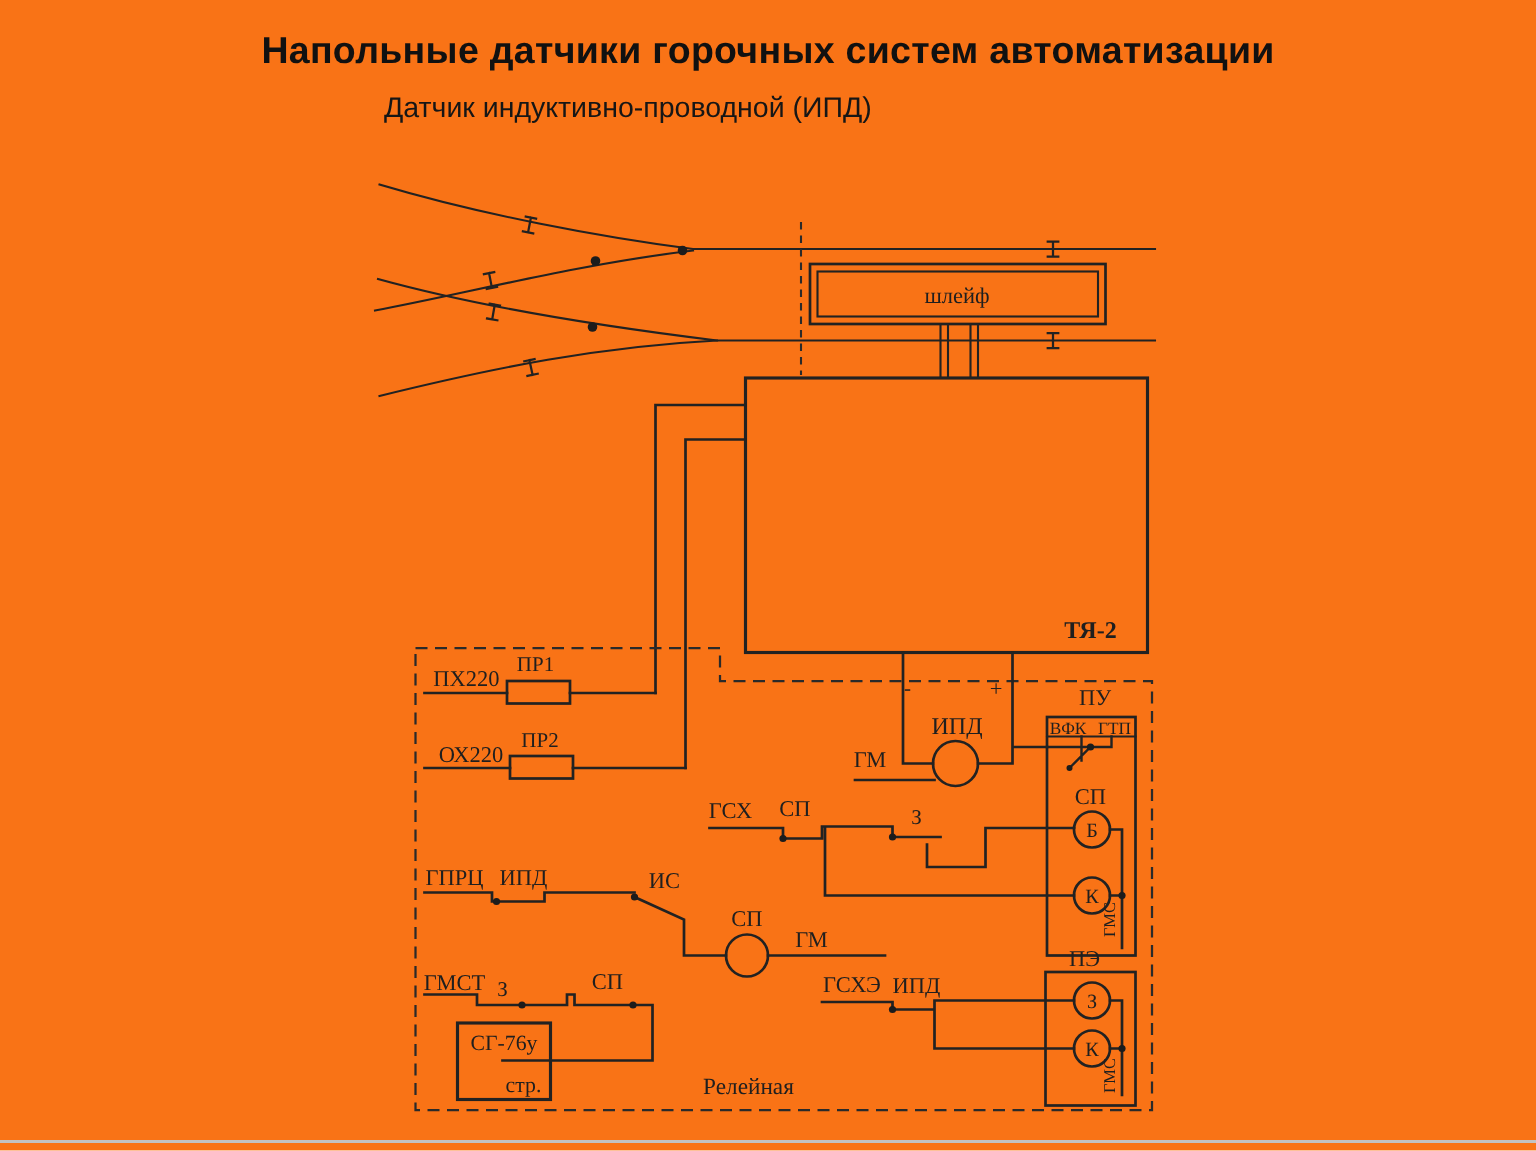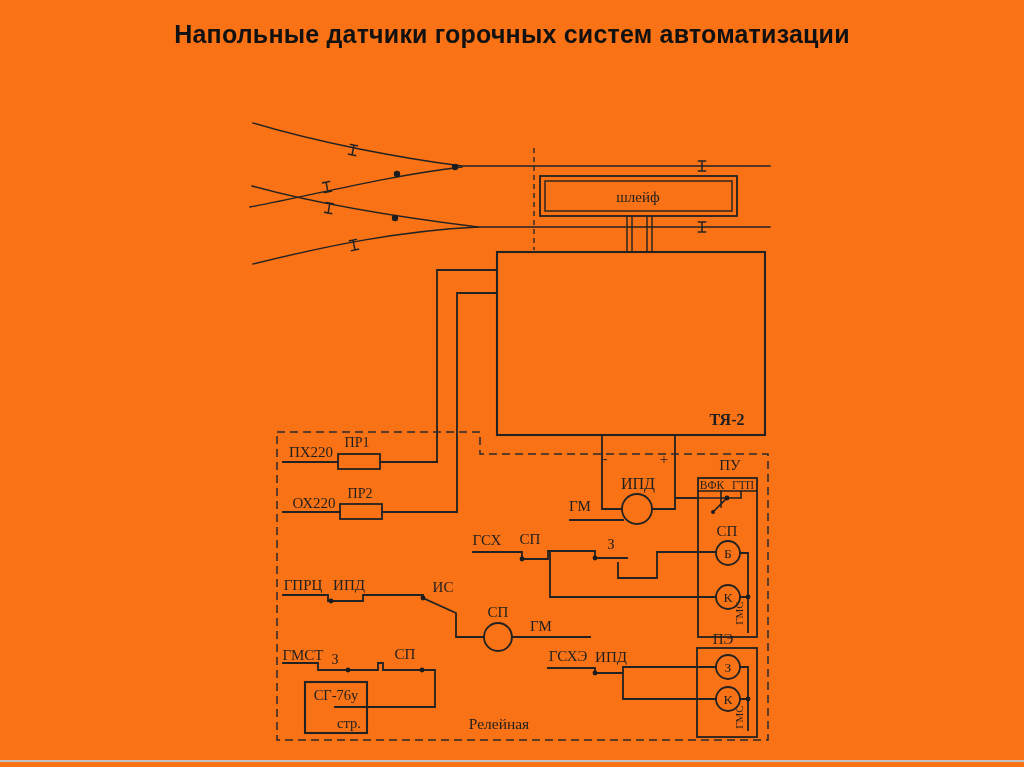--- a/index.html
+++ b/index.html
@@ -17,20 +17,21 @@
   .dash{stroke:#2a2a2a;fill:none;stroke-width:1.5;stroke-dasharray:8 5;}
   .dash2{stroke:#2a2a2a;fill:none;stroke-width:1.4;stroke-dasharray:5 4;}
   .bottom-rule{position:absolute;left:0;right:0;top:760px;height:2px;background:#c2c2c2;}
 </style>
 </head>
 <body>
 
 <div class="page">
 
   <div class="title">Напольные датчики горочных систем автоматизации</div>
+  <div class="subtitle">Датчик индуктивно-проводной (ИПД)</div>
 
   <svg width="1024" height="767" viewBox="0 0 1024 767">
 
     <defs>
       <g id="joint">
         <path d="M0 -5 V5 M-3.5 -5 H3.5 M-3.5 5 H3.5" class="ln" style="stroke-width:1.5"></path>
       </g>
     </defs>
 
     <g>

